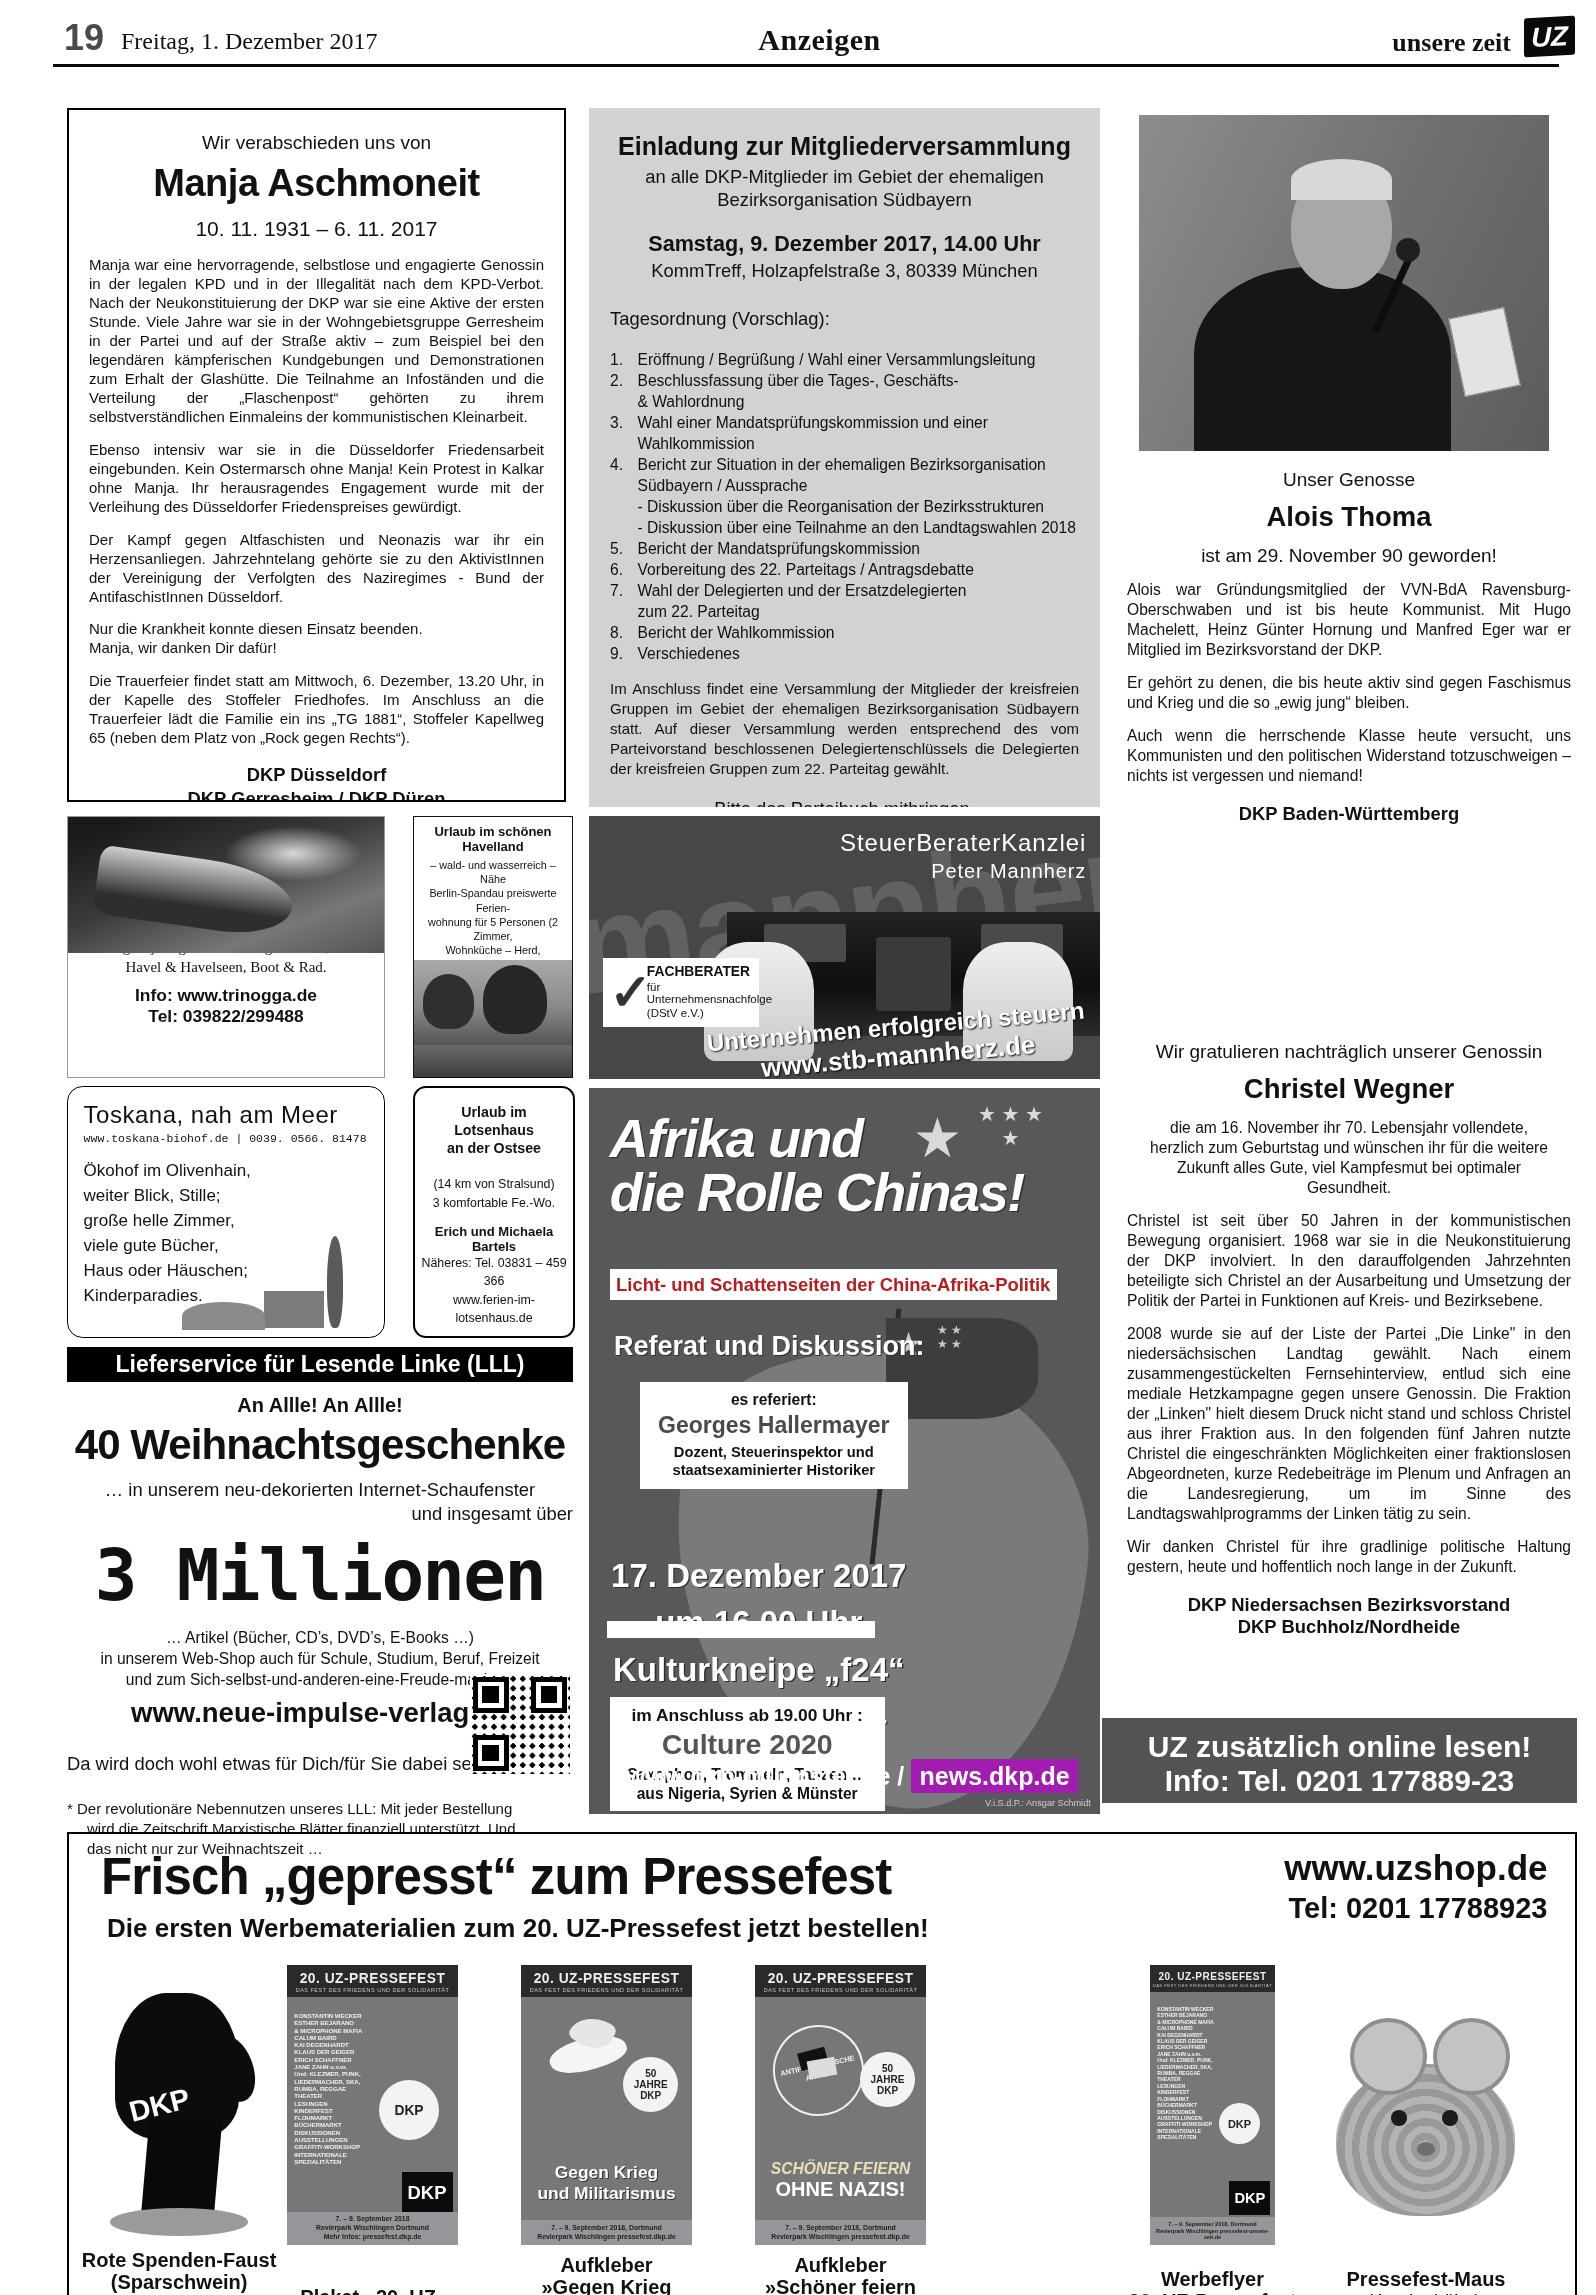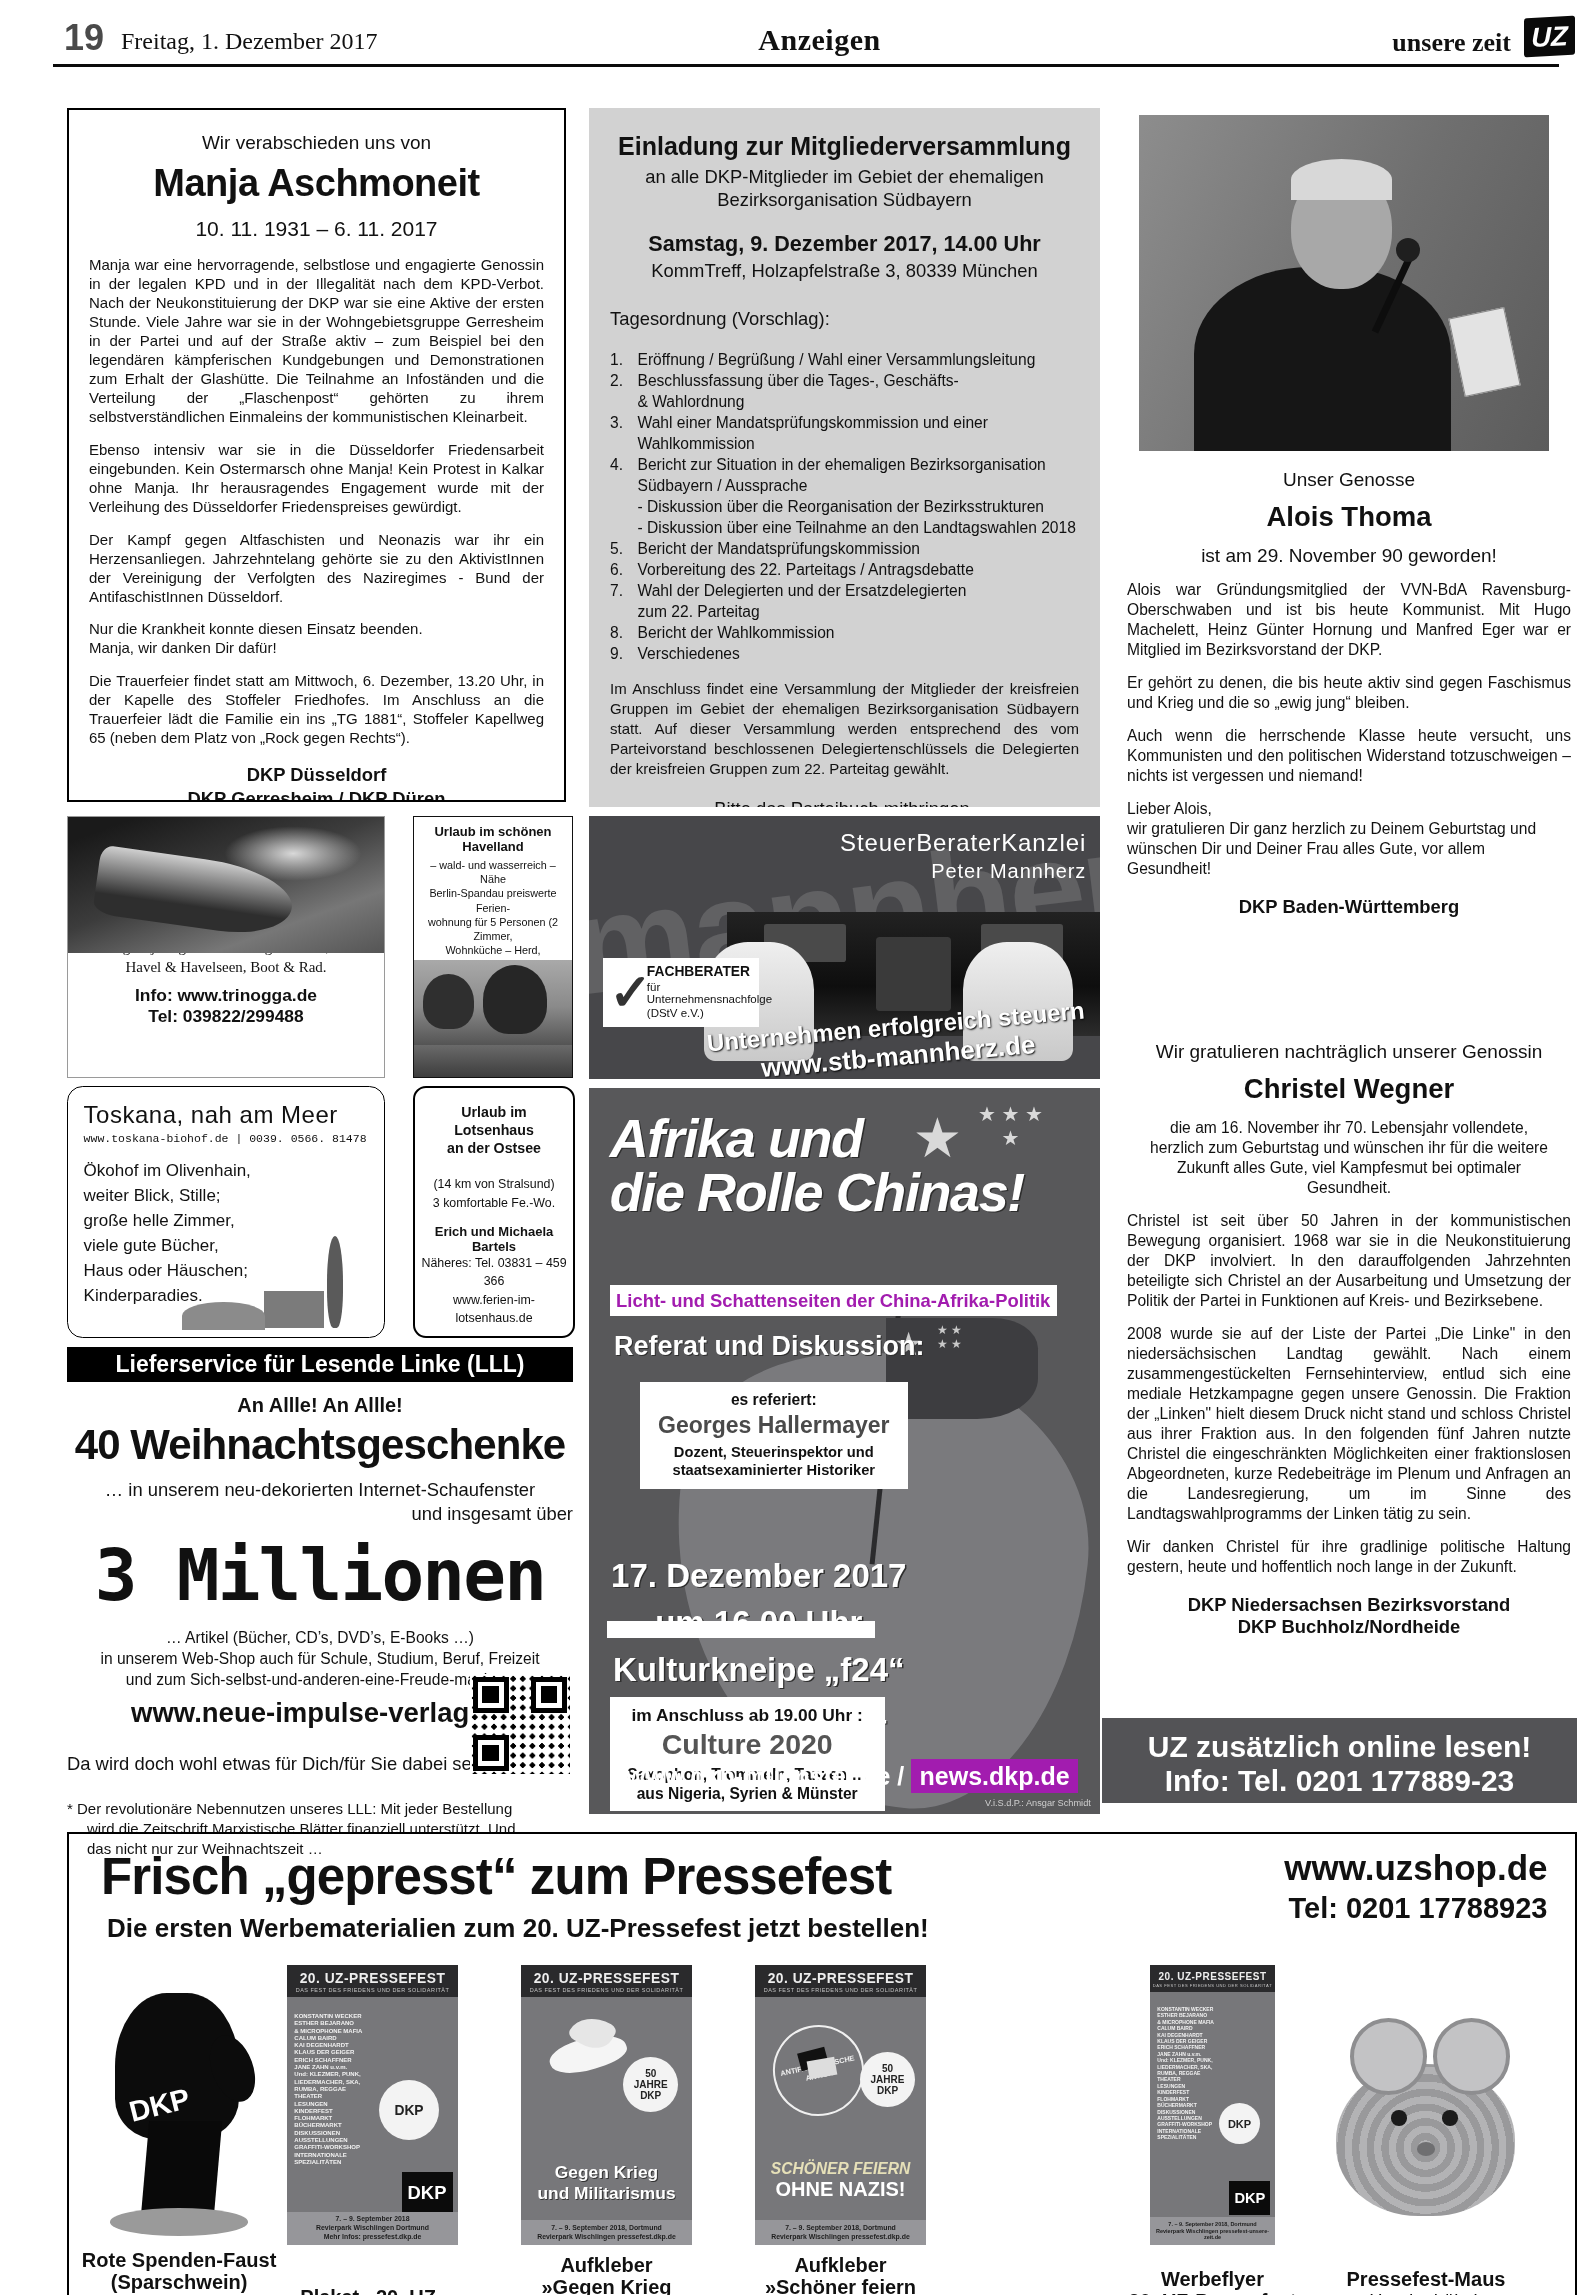--- a/index.html
+++ b/index.html
@@ -83,21 +83,21 @@
   #man .badge .b1{font-size:13.8px;font-weight:bold;}
   #man .badge .b2{font-size:11.5px;margin-top:1.8px;}
   #man .cockpit{position:absolute;left:138px;top:96px;width:373px;height:124px;background:linear-gradient(180deg,#222 0%,#0e0e0e 60%,#2c2c2c 100%);}
   #man .shirt{position:absolute;width:110px;height:119px;background:linear-gradient(180deg,#efefef,#c9c9c9);border-radius:40% 40% 10% 10%;}
   #man .slogan{position:absolute;left:115px;top:197px;width:386px;transform:rotate(-5deg);font-size:24px;font-weight:bold;color:#fff;text-shadow:0.9px 0.9px 1.8px #000;text-align:center;}
   #man .weburl{font-size:26px;}
   
   #afr{background:#58585a;overflow:hidden;color:#fff;}
   #afr .map{position:absolute;left:83px;top:266px;width:413px;height:450px;background:#86868a;border-radius:46% 54% 38% 60%/30% 42% 58% 66%;transform:rotate(6deg);opacity:0.75;}
   #afr .t1{font-size:54px;font-weight:bold;font-style:italic;letter-spacing:-1.4px;line-height:54px;text-shadow:1.4px 1.4px 0 #2e2e2e;}
-  #afr .sub{background:#fff;color:#a21caf;font-size:18.4px;font-weight:bold;padding:4.6px 6.4px;display:inline-block;margin-top:16px;}
+  #afr .sub{background:#fff;color:#b91c1c;font-size:18.4px;font-weight:bold;padding:4.6px 6.4px;display:inline-block;}
   #afr .ref{font-size:27px;font-weight:bold;text-shadow:0.9px 0.9px 0 #2e2e2e;}
   #afr .spk{background:#fff;color:#111;padding:9.2px 7.3px;}
   #afr .spk .e{font-size:15.6px;font-weight:bold;}
   #afr .spk .n{font-size:23px;font-weight:bold;color:#4a4a4a;margin-top:2.8px;}
   #afr .spk .r{font-size:14.7px;font-weight:bold;margin-top:3.7px;line-height:18.4px;}
   #afr .dt{font-size:33px;font-weight:bold;line-height:47px;text-shadow:1.4px 1.4px 0 #2e2e2e;}
   #afr .aft{background:#fff;color:#111;padding:8.3px 5.5px;}
   #afr .aft .a1{font-size:17.4px;font-weight:bold;}
   #afr .aft .a2{font-size:28.5px;font-weight:bold;color:#555;margin-top:1.8px;}
   #afr .aft .a3{font-size:15.6px;font-weight:bold;margin-top:3.7px;line-height:19px;}
@@ -241,22 +241,20 @@
     <div class="abs" style="left:257px;top:123px;width:24px;height:24px;background:#1f1f1f;border-radius:50%;"></div>
     <div class="abs" style="left:317px;top:197px;width:55px;height:78px;background:#e3e3e3;transform:rotate(-12deg);border:1.8px solid #888;"></div>
   </div>
   <div class="abs ctr art" style="left:1127px;top:469px;width:444px;">
     <div class="art-kicker">Unser Genosse</div>
     <div class="art-name">Alois Thoma</div>
     <div class="art-line">ist am 29. November 90 geworden!</div>
     <p class="just">Alois war Gründungsmitglied der VVN-BdA Ravensburg-Oberschwaben und ist bis heute Kommunist. Mit Hugo Machelett, Heinz Günter Hornung und Manfred Eger war er Mitglied im Bezirksvorstand der DKP.</p>
     <p class="just">Er gehört zu denen, die bis heute aktiv sind gegen Faschismus und Krieg und die so „ewig jung“ bleiben.</p>
     <p class="just">Auch wenn die herrschende Klasse heute versucht, uns Kommunisten und den politischen Widerstand totzuschweigen – nichts ist vergessen und niemand!</p>
-    <p class="pre" style="text-align:left;">Lieber Alois,
-wir gratulieren Dir ganz herzlich zu Deinem Geburtstag und wünschen Dir und Deiner Frau alles Gute, vor allem Gesundheit!</p>
     <div class="sig">DKP Baden-Württemberg</div>
   </div>
 
   <div class="abs adbox ctr" id="ent" style="left:67px;top:816px;width:318px;height:262px;">
     <div class="ph" style="left:0;top:0;width:100%;height:136px;background:linear-gradient(160deg,#1a1a1a 10%,#3c3c3c 45%,#777 75%,#555);">
       <div class="abs" style="left:27.5px;top:41px;width:197px;height:69px;background:linear-gradient(180deg,#cfcfcf,#2e2e2e 70%);border-radius:10% 80% 60% 20%/40% 90% 80% 30%;transform:rotate(8deg);"></div>
       <div class="abs" style="left:156px;top:9.2px;width:138px;height:55px;background:radial-gradient(ellipse,rgba(255,255,255,0.8),transparent 70%);"></div>
     </div>
     <div class="ttl serif">Entschleunigung</div>
     <div class="sub serif pre">Ruhe &amp; Natur satt im

